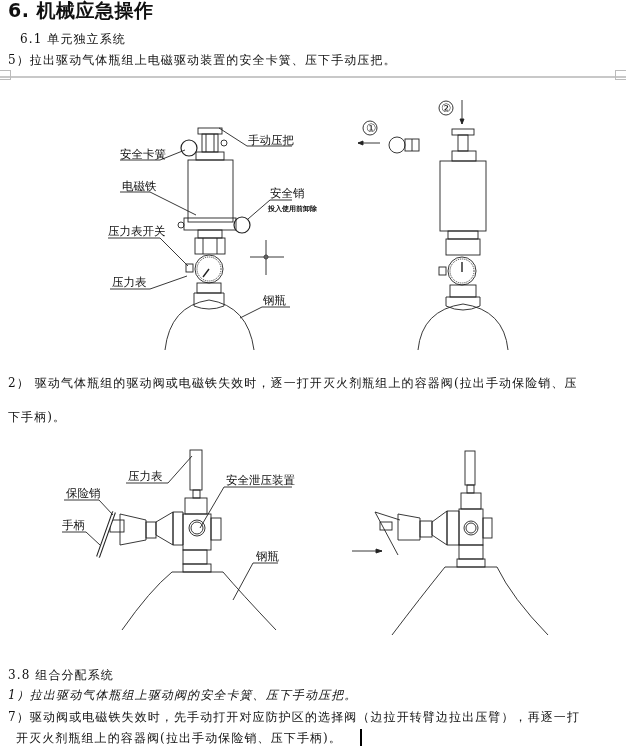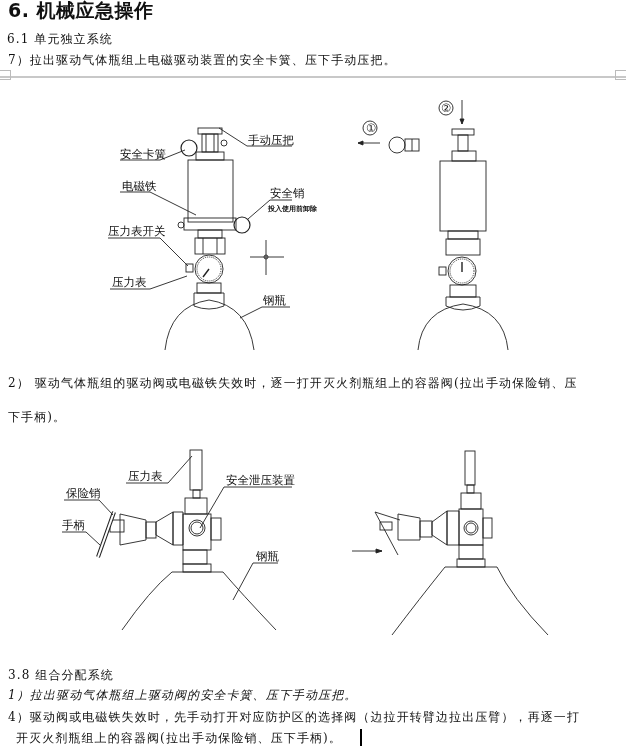--- a/index.html
+++ b/index.html
@@ -13,22 +13,22 @@
     .mark { width: 10px; height: 8px; border: 1px solid #bbb; }
     .fig { left: 0; }
     .lbl { font-family: "DejaVu Serif", "Liberation Serif", serif; font-size: 11.5px; fill: #111; }
     .lbls { font-family: "DejaVu Sans", "Liberation Sans", sans-serif; font-size: 7px; fill: #111; font-weight: bold; }
     .caret { width: 2px; height: 17px; background: #000; }
   </style>
 </head>
 <body>
 
 <div class="abs h1">6. 机械应急操作</div>
-<div class="abs line" style="left:7px;top:31px;">6.1 单元独立系统</div>
-<div class="abs line" style="left:8px;top:52px;">7）拉出驱动气体瓶组上电磁驱动装置的安全卡簧、压下手动压把。</div>
+<div class="abs line" style="left:20px;top:31px;">6.1 单元独立系统</div>
+<div class="abs line" style="left:8px;top:52px;">5）拉出驱动气体瓶组上电磁驱动装置的安全卡簧、压下手动压把。</div>
 
 <div class="abs pagebreak"></div>
 <div class="abs mark" style="left:0;top:70px;border-left:none;"></div>
 <div class="abs mark" style="left:615px;top:70px;border-right:none;"></div>
 
 <svg class="abs fig" style="top:95px;" width="626" height="265" viewBox="0 95 626 265" stroke="#222" fill="none" stroke-width="0.9">
 
   <g>
     <rect x="198" y="128" width="24" height="6" fill="#fff"></rect>
     <rect x="202" y="134" width="16" height="18"></rect>
@@ -172,15 +172,15 @@
     <line x1="375" y1="512" x2="398" y2="555"></line>
     <rect x="380" y="522" width="12" height="8"></rect>
     <rect x="459" y="545" width="24" height="14"></rect>
     <rect x="457" y="559" width="28" height="8"></rect>
     <path d="M392 635 Q420 598 445 567 L497 567 Q512 598 548 635"></path>
   </g>
 </svg>
 
 <div class="abs line" style="left:8px;top:667px;">3.8 组合分配系统</div>
 <div class="abs line" style="left:8px;top:687px;font-style:italic;">1）拉出驱动气体瓶组上驱动阀的安全卡簧、压下手动压把。</div>
-<div class="abs line" style="left:8px;top:709px;">4）驱动阀或电磁铁失效时，先手动打开对应防护区的选择阀（边拉开转臂边拉出压臂），再逐一打</div>
+<div class="abs line" style="left:8px;top:709px;">7）驱动阀或电磁铁失效时，先手动打开对应防护区的选择阀（边拉开转臂边拉出压臂），再逐一打</div>
 <div class="abs line" style="left:16px;top:730px;">开灭火剂瓶组上的容器阀(拉出手动保险销、压下手柄)。</div>
 <div class="abs caret" style="left:360px;top:729px;"></div>
 
 </body></html>

